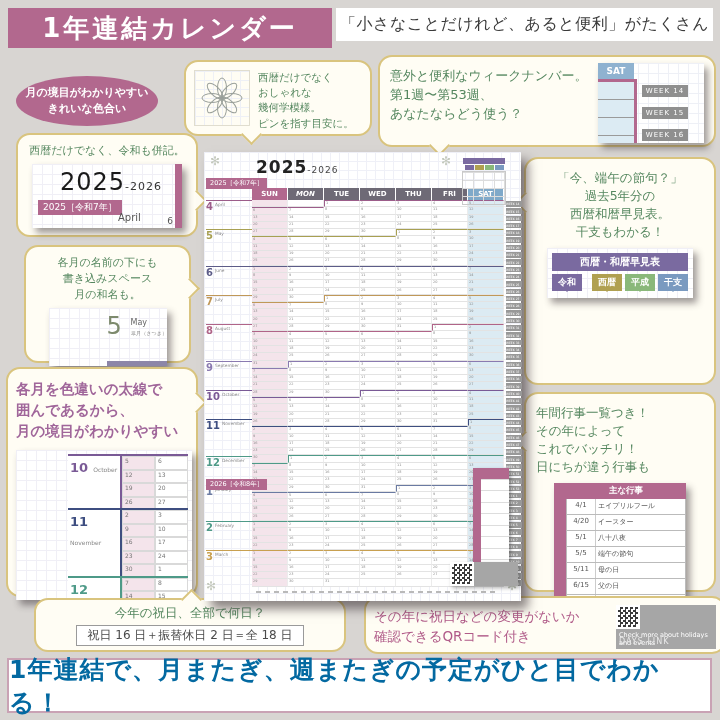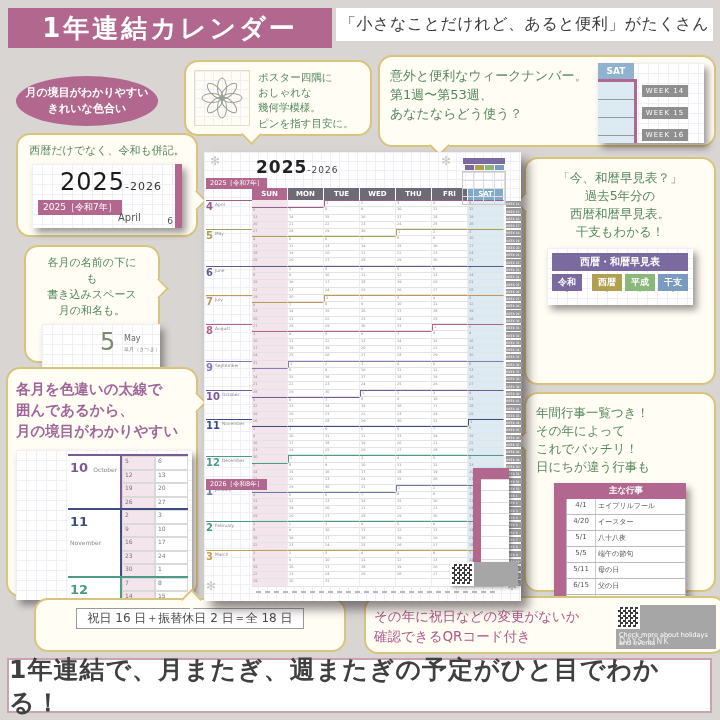--- a/index.html
+++ b/index.html
@@ -88,21 +88,21 @@
     background-image:linear-gradient(#eef0f6 1px,transparent 1px),linear-gradient(90deg,#eef0f6 1px,transparent 1px);background-size:10px 10px;}
   .weekimg .sathead{position:absolute;left:0;top:0;width:36px;height:16px;background:#8fb2d0;color:#fff;
     font-size:9px;font-weight:bold;display:flex;align-items:center;justify-content:center;}
   .weekimg .satcol{position:absolute;left:0;top:16px;width:36px;bottom:0;background:#dcebf3;
     border-top:3px solid #b2688e;border-right:3px solid #b2688e;}
   .weekimg .satcol i{display:block;height:17px;border-bottom:1px solid #9a9a9a;}
   .weekimg .wtags{position:absolute;left:44px;top:22px;}
   .weekimg .wtags div{width:46px;height:12px;background:#8f8f8f;color:#fff;font-size:7px;display:flex;
     align-items:center;justify-content:center;margin-bottom:10px;letter-spacing:1px;}
   .conv-table{width:146px;margin:6px auto 0;background:#fff;box-shadow:4px 5px 7px rgba(40,30,35,.45);
-    padding:5px 5px 12px;box-sizing:border-box;
+    padding:5px 5px 5px;box-sizing:border-box;
     background-image:linear-gradient(#f0eff6 1px,transparent 1px),linear-gradient(90deg,#f0eff6 1px,transparent 1px);background-size:10px 10px;}
   .conv-table .hd{background:#7a6aa0;color:#fff;font-size:10px;font-weight:bold;text-align:center;padding:2px 0;margin-bottom:3px;}
   .conv-table .chips{display:flex;gap:3px;justify-content:center;margin-bottom:2px;}
   .conv-table .chip{flex:1;color:#fff;font-size:9px;font-weight:bold;text-align:center;padding:2px 0;position:relative;}
   .conv-table .chip:after{content:"";position:absolute;left:50%;bottom:-4px;margin-left:-3px;border:3px solid transparent;border-top-color:inherit;}
   .conv-table table{width:100%;border-collapse:collapse;margin-top:4px;}
   .conv-table td{border:1px solid #bbb;font-size:9px;color:#6a5a7a;text-align:center;padding:2px 0;background:#fff;}
   .events-img{width:132px;margin:6px auto 0;display:flex;box-shadow:4px 5px 7px rgba(40,30,35,.45);}
   .events-img .band{width:12px;background:#b2688e;}
   .events-img .bd{flex:1;background:#fff;}
@@ -122,21 +122,21 @@
   .flower-ico{width:54px;height:54px;border:1px solid #e0ddcf;background:
     linear-gradient(#eef0f6 1px,transparent 1px),linear-gradient(90deg,#eef0f6 1px,transparent 1px);background-size:9px 9px;
     display:flex;align-items:center;justify-content:center;}
   .hol-box{display:inline-block;background:#fff;border:1px solid #9a9a9a;color:#4a4a4a;font-size:12px;padding:1px 10px;margin-top:3px;}
   .qr-big{width:100px;height:44px;display:flex;background:#a6a6a6;flex-direction:column;}
   .qr-big .qtxt{flex:1;color:#fff;font-size:6.5px;line-height:1.25;padding:2px 2px 0 3px;position:relative;}
   .qr-big .brand{position:absolute;bottom:2px;left:3px;font-size:8px;color:#e8e8e8;letter-spacing:1px;}
   
   #banner{position:absolute;left:7px;top:658px;width:705px;height:55px;background:#fff;border:2px solid #c9a2b4;
     box-sizing:border-box;display:flex;align-items:center;justify-content:center;
-    color:#404040;font-size:25px;font-weight:bold;letter-spacing:1px;}
+    color:#0369a1;font-size:25px;font-weight:bold;letter-spacing:1px;}
 </style>
 </head>
 <body>
 
 <div id="stage">
 
   <div class="title-badge">1年連結カレンダー</div>
   <div class="tagline">「小さなことだけれど、あると便利」がたくさん</div>
 
   <div class="oval">
@@ -156,21 +156,21 @@
               <ellipse cx="32" cy="22" rx="10" ry="4.5"></ellipse>
             <ellipse cx="15" cy="15" rx="4.5" ry="10" transform="rotate(-45 15 15)"></ellipse>
             <ellipse cx="29" cy="29" rx="4.5" ry="10" transform="rotate(-45 29 29)"></ellipse>
             <ellipse cx="29" cy="15" rx="4.5" ry="10" transform="rotate(45 29 15)"></ellipse>
             <ellipse cx="15" cy="29" rx="4.5" ry="10" transform="rotate(45 15 29)"></ellipse>
             <circle cx="22" cy="22" r="2"></circle>
           </g>
         </svg>
       </div>
       <div class="lines g" style="font-size:10.5px;">
-        <div>ポスター四隅に</div>
+        <div>西暦だけでなく</div>
         <div>おしゃれな</div>
         <div>幾何学模様。</div>
         <div>ピンを指す目安に。</div>
       </div>
     </div>
   </div>
 
   <div class="callout" style="left:378px;top:55px;width:338px;height:92px;padding:10px 10px;">
     <div class="tail b" style="bottom:-8px;left:52px;"></div>
     <div style="display:flex;gap:10px;">
@@ -200,21 +200,21 @@
     <div class="g" style="font-size:11px;text-align:center;">西暦だけでなく、令和も併記。</div>
     <div class="card seireki-card">
       <div class="y"><span>2025</span><small>-2026</small></div>
       <div class="rb">2025［令和7年］</div>
       <div class="ap">April</div>
       <div class="strip"></div>
       <div class="six">6</div>
     </div>
   </div>
 
-  <div class="callout" style="left:24px;top:245px;width:136px;height:118px;padding:8px 16px;text-align:center;">
+  <div class="callout" style="left:24px;top:245px;width:167px;height:118px;padding:8px 16px;text-align:center;">
     <div class="tail r" style="right:-8px;top:34px;"></div>
     <div class="lines g" style="font-size:11px;">
       <div>各月の名前の下にも</div>
       <div>書き込みスペース</div>
       <div>月の和名も。</div>
     </div>
     <div class="card may-card">
       <div class="n5">5</div>
       <div class="mn">May</div>
       <div class="wm">皐月（さつき）</div>
@@ -292,21 +292,21 @@
               <div class="dc">22</div>
             </div>
           </div>
         </div>
       </div>
   </div>
 
   <div class="callout" style="left:524px;top:157px;width:192px;height:228px;padding:10px 6px;text-align:center;">
     <div class="tail l" style="left:-8px;top:36px;"></div>
     <div class="lines g" style="font-size:12.5px;">
-      <div>「今、和暦早見表？」</div>
+      <div>「今、端午の節句？」</div>
       <div>過去5年分の</div>
       <div>西暦和暦早見表。</div>
       <div>干支もわかる！</div>
     </div>
     <div class="conv-table" id="conv-table">
       <div class="hd">西暦・和暦早見表</div>
       <div class="chips" id="conv-chips">
           <div class="chip" style="background: rgb(122, 106, 160); border-top-color: rgb(122, 106, 160);">令和</div>
           <div class="chip" style="background: rgb(176, 160, 80); border-top-color: rgb(176, 160, 80); margin-left: 7px;">西暦</div>
           <div class="chip" style="background: rgb(138, 184, 122); border-top-color: rgb(138, 184, 122);">平成</div>
@@ -356,20 +356,21 @@
               <b>6/21</b>
               <s>夏至</s>
             </div>
           </div>
       </div>
     </div>
   </div>
 
   <div class="callout" style="left:34px;top:598px;width:312px;height:54px;padding:5px 6px;text-align:center;">
     <div class="tail t" style="top:-8px;left:148px;"></div>
+    <div class="g" style="font-size:12.5px;">今年の祝日、全部で何日？</div>
     <div class="hol-box">祝日 16 日＋振替休日 2 日＝全 18 日</div>
   </div>
 
   <div class="callout" style="left:364px;top:596px;width:362px;height:58px;padding:7px 8px;">
     <div class="tail t" style="top:-8px;left:44px;"></div>
     <div style="display:flex;gap:8px;align-items:center;">
       <div class="lines pk" style="font-size:13.5px;flex:1;">
         <div>その年に祝日などの変更がないか</div>
         <div>確認できるQRコード付き</div>
       </div>
@@ -390,21 +391,21 @@
     <div class="flower" style="right:4px;bottom:8px;">✻</div>
 
     <div class="p-title">
       <span>2025</span><small>-2026</small>
     </div>
     <div class="ribbon" style="left:2px;top:26px;">2025［令和7年］</div>
     <div class="ribbon" style="left:2px;top:327px;z-index:4;">2026［令和8年］</div>
 
     <div id="cal-head">
         <div class="dh" style="background: rgb(178, 104, 142);">SUN</div>
-        <div class="dh" style="background: rgb(110, 106, 118);">MON</div>
+        <div class="dh" style="background: rgb(110, 106, 118); font-style: italic;">MON</div>
         <div class="dh" style="background: rgb(110, 106, 118);">TUE</div>
         <div class="dh" style="background: rgb(110, 106, 118);">WED</div>
         <div class="dh" style="background: rgb(110, 106, 118);">THU</div>
         <div class="dh" style="background: rgb(110, 106, 118);">FRI</div>
         <div class="dh" style="background: rgb(127, 169, 201);">SAT</div>
       </div>
     <div id="cal-grid">
         <div class="cal-row">
           <div class="cal-cell sun"></div>
           <div class="cal-cell"></div>

